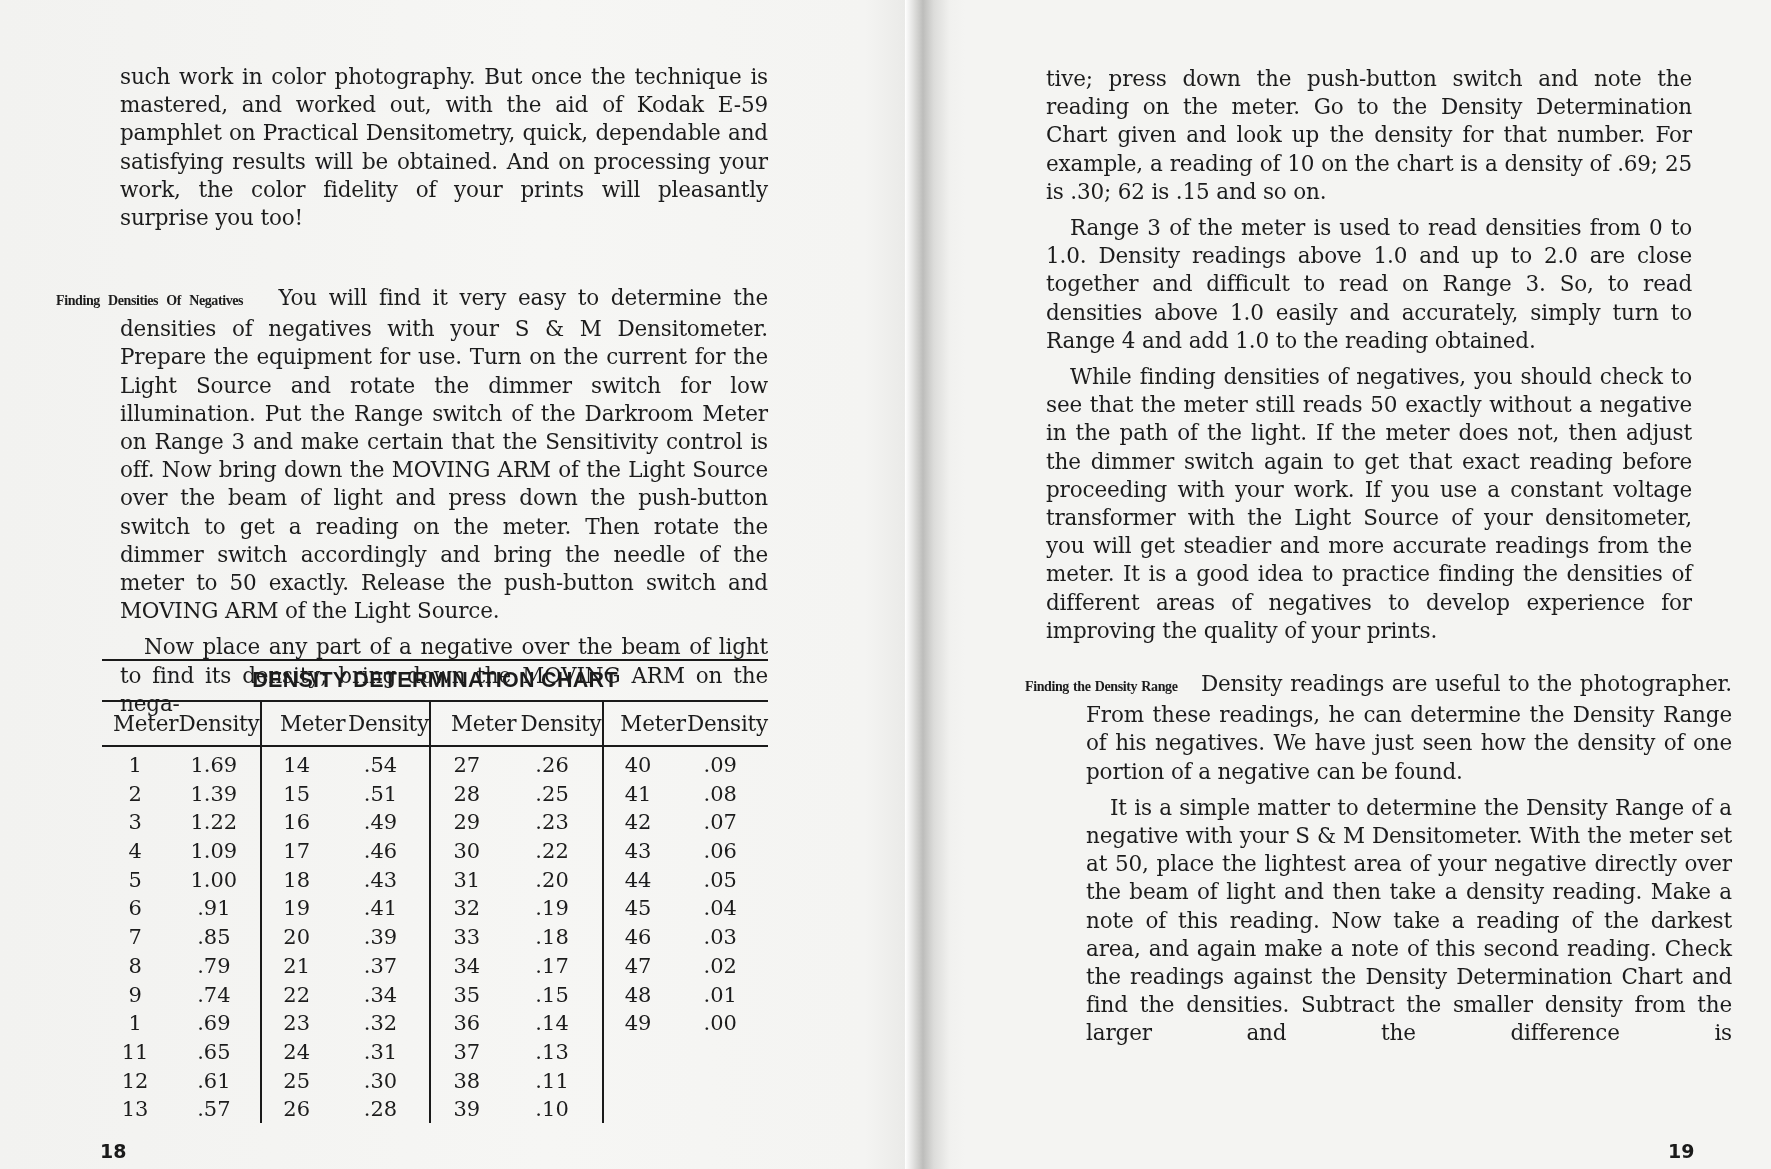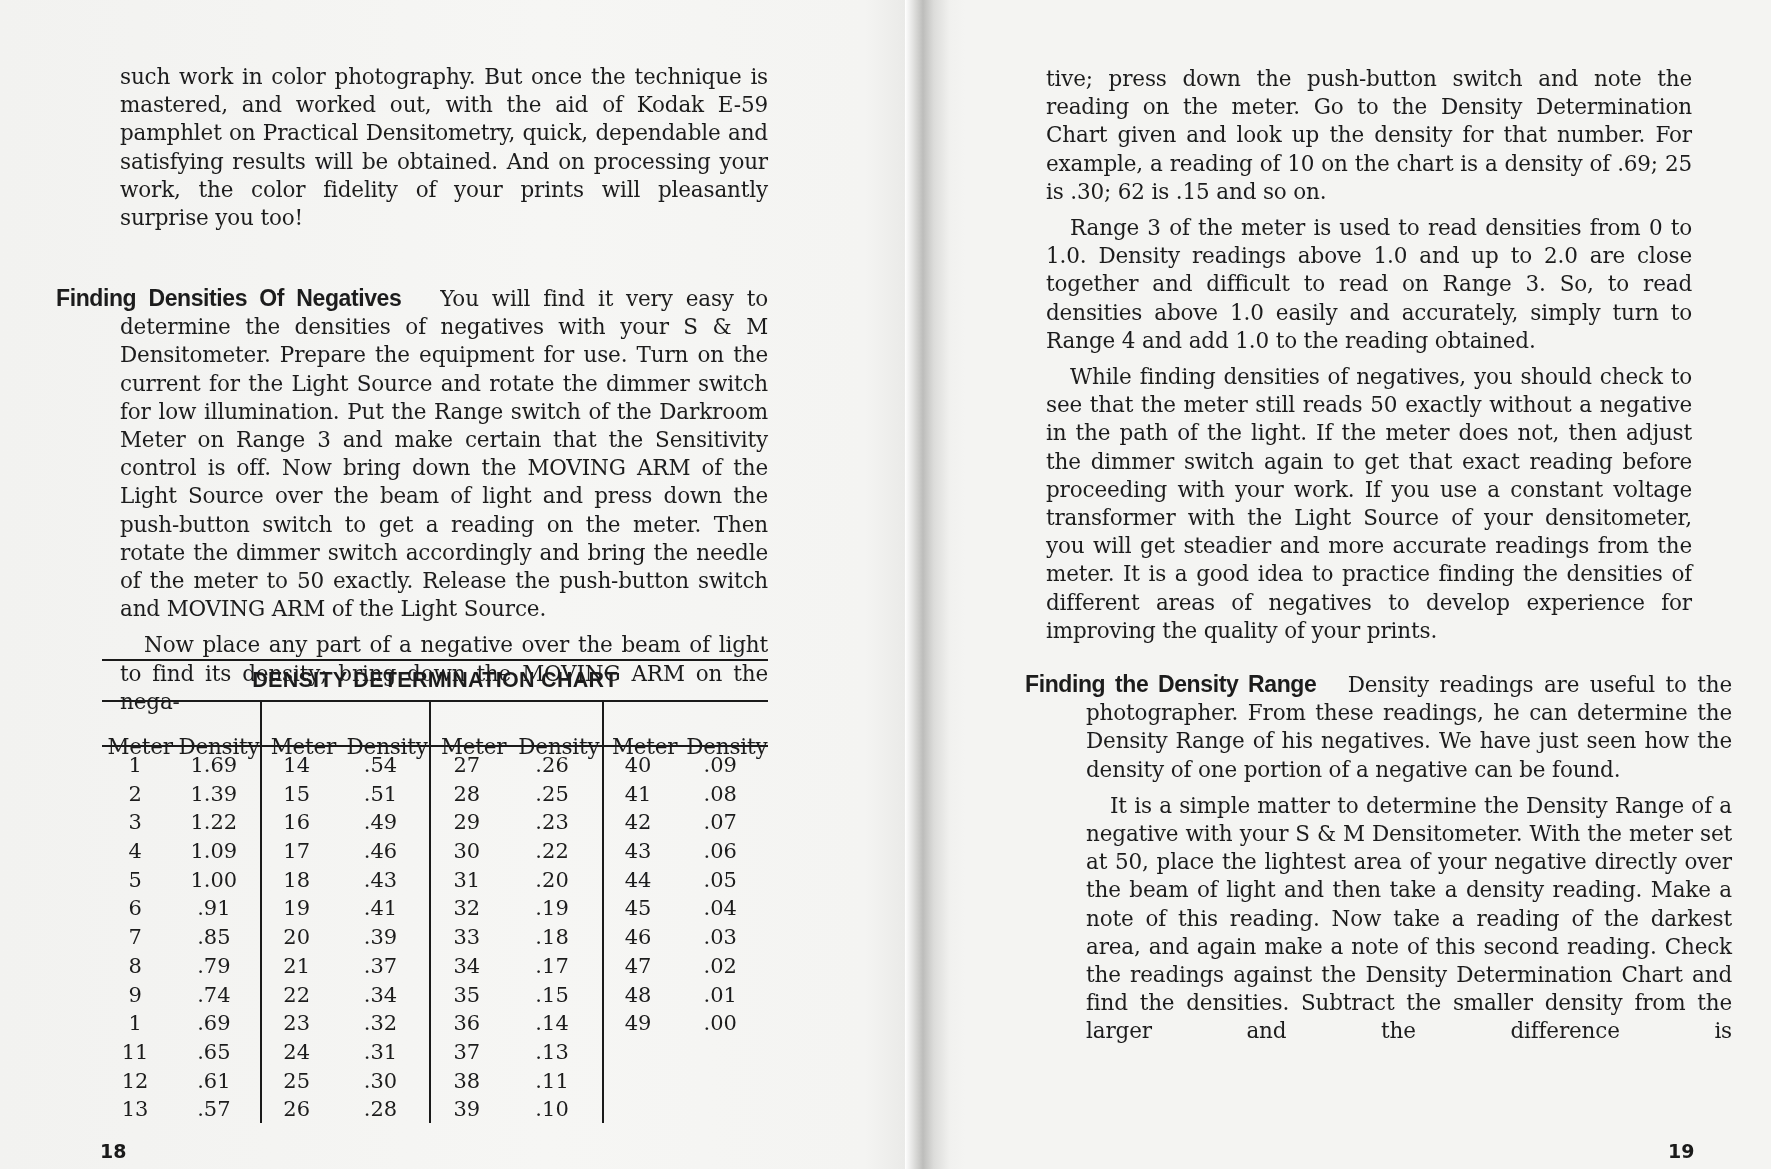--- a/index.html
+++ b/index.html
@@ -15,36 +15,36 @@
   .gutter {
     position:absolute; top:0; left:905px; width:60px; height:1169px;
     background:linear-gradient(to right,#ffffff 0%,#d8d8d6 18%,#bdbdbb 30%,#dcdcda 48%,#f1f1ef 75%,#f4f4f2 100%);
   }
   .text {
     position:absolute; font-size:21.5px; line-height:28.2px;
     text-align:justify; letter-spacing:-0.15px;
   }
   .text p { margin:8px; }
   .indent { text-indent:24px; }
-  .heading { font-family:Liberation Sans, sans-serif; font-weight:bold; font-size:23px; letter-spacing:-0.4px; }
+  .heading { font-family:Liberation Serif, serif; font-weight:bold; font-size:14px; letter-spacing:-0.4px; }
   .pagenum { position:absolute; font-family:"DejaVu Sans", sans-serif; font-weight:bold; font-size:19px; color:#1a1a1a; }
 
   
   .chart { position:absolute; left:102px; top:659px; width:666px; font-size:21px; }
   .rule { height:0; border-top:2.5px solid #1a1a1a; }
   .rule.thin { border-top-width:2px; }
   .chart-title {
     text-align:center; font-family:"Liberation Sans", sans-serif; font-weight:bold;
     font-size:21.5px; letter-spacing:0.3px; height:39px; line-height:39px;
   }
   .chart-grid { display:flex; }
   .col { position:relative; }
   .col + .col { border-left:2px solid #1a1a1a; }
   .col-head { display:flex; height:43px; line-height:43px; white-space:nowrap; font-size:21.5px; }
-  .col-head span { flex:1; text-align:center;margin-top:23px; }
+  .col-head span { flex:1; text-align:right; }
   .head-rule { border-top:2px solid #1a1a1a; }
   .row { display:flex; height:28.7px; line-height:28.7px; }
   .row span { text-align:center; }
   .row .m { width:42%; }
   .row .d { width:58%; }
   .col-body { padding-top:4px; height:372px; }
 </style>
 </head>
 <body>
 

